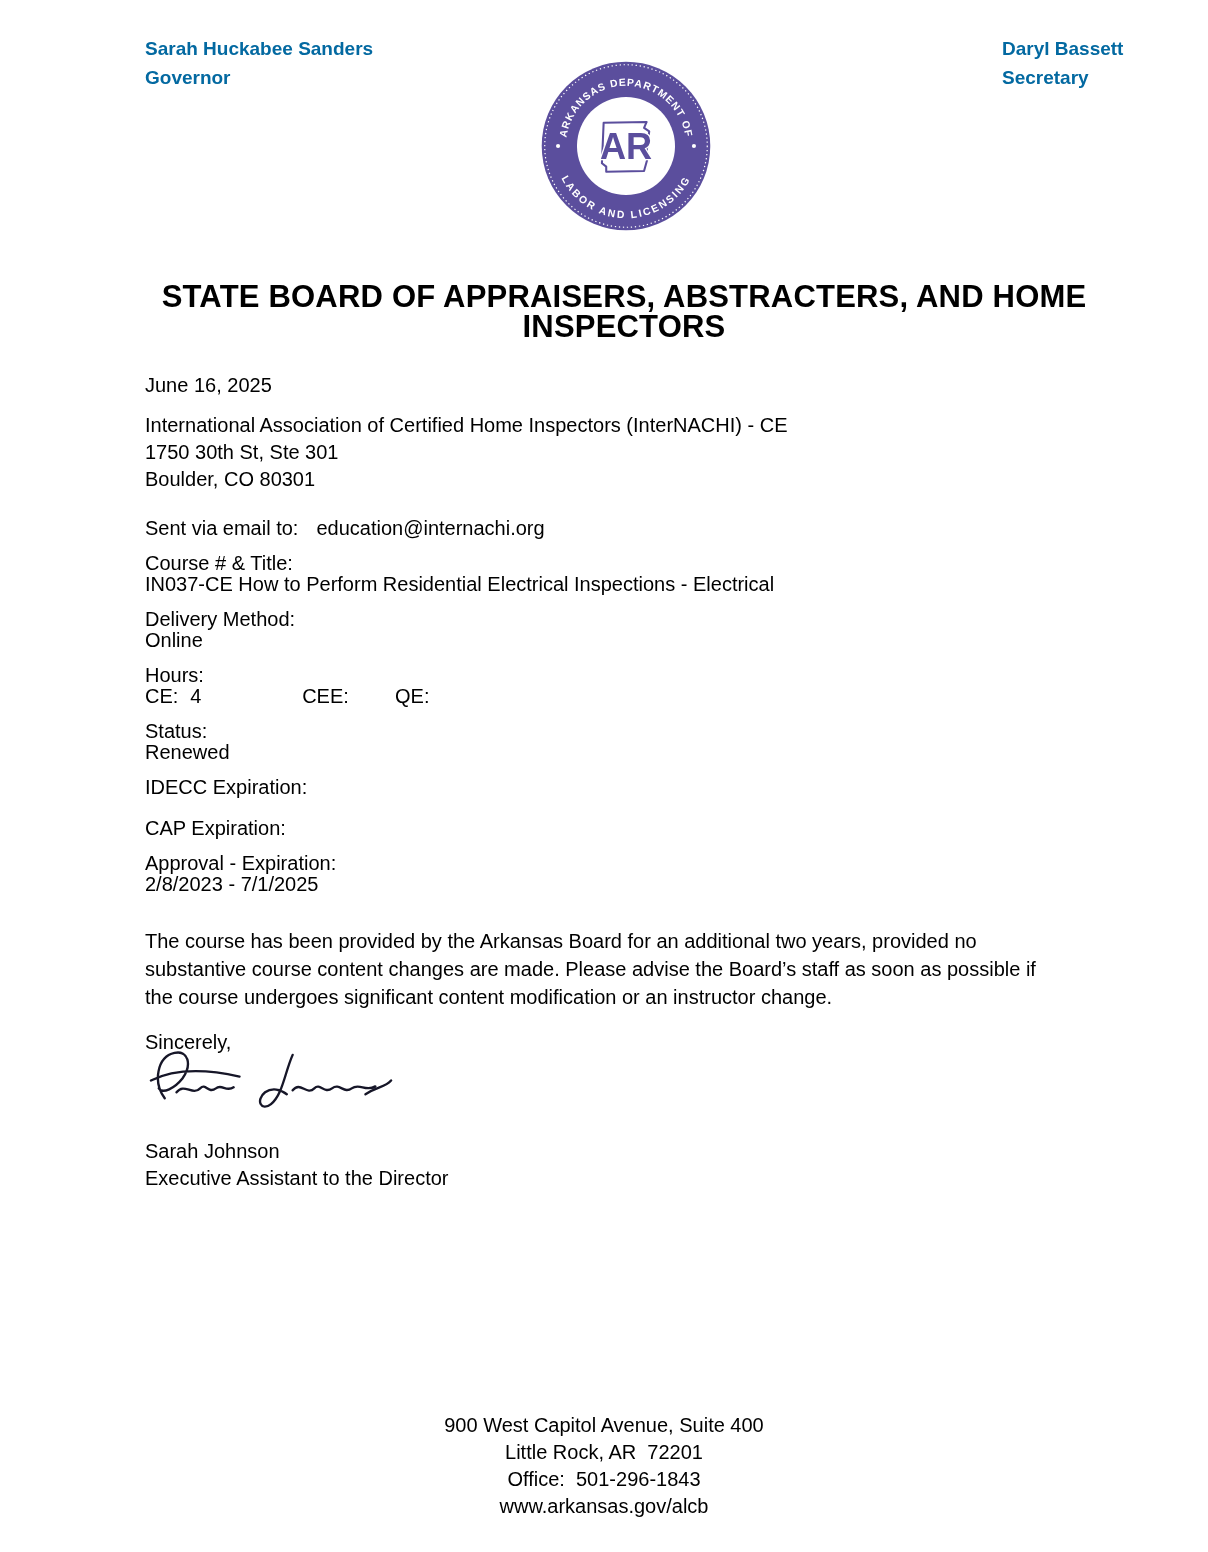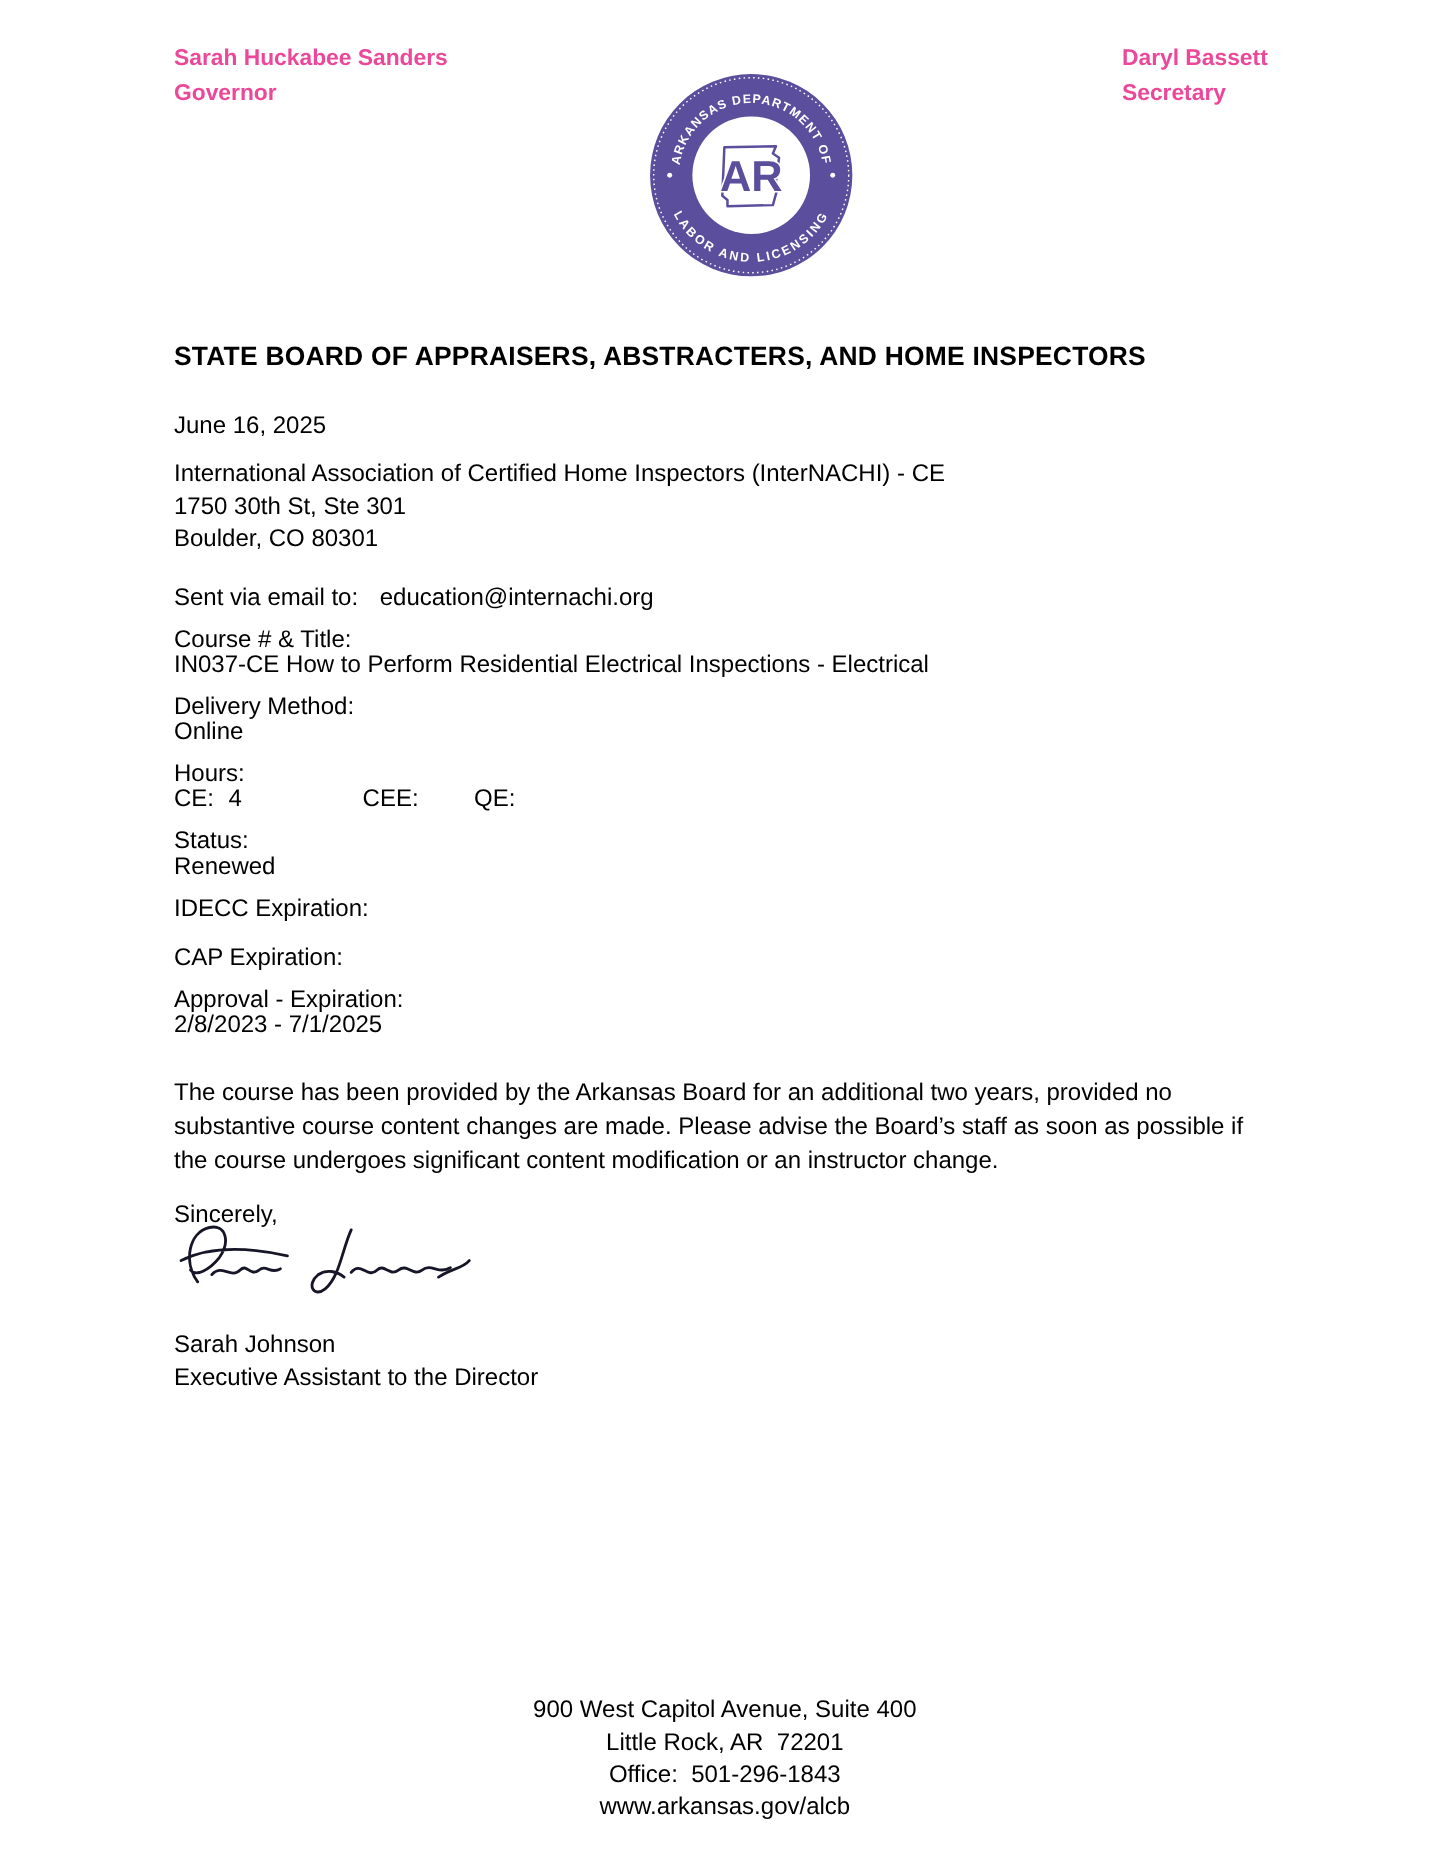--- a/index.html
+++ b/index.html
@@ -5,30 +5,30 @@
   * { margin:0; padding:0; box-sizing:border-box; }
   html,body { background:#ffffff; }
   body {
     width:1208px; height:1552px; position:relative; overflow:hidden;
     font-family:"Liberation Sans", sans-serif; color:#000000;
     font-size:20px;
   }
   .pre { white-space:pre-wrap; }
 
   
-  .official { position:absolute; top:34px; color:#ec4899; font-weight:bold; font-size:19px; line-height:29px; }
+  .official { position:absolute; top:34px; color:#0369a1; font-weight:bold; font-size:19px; line-height:29px; }
   .official.gov { left:145px; }
-  .official.sec { left:935px; }
+  .official.sec { left:1002px; }
 
   
   .seal { position:absolute; top:60px; left:540px; width:172px; height:172px; }
 
   
   .content { position:absolute; left:145px; top:282px; width:958px; }
-  .letter-title { font-size:22px; font-weight:bold; text-align:left; line-height:30px; letter-spacing:0.2px; }
+  .letter-title { font-size:31px; font-weight:bold; text-align:center; line-height:30px; letter-spacing:0.2px; }
   .date-line { margin-top:30px; line-height:26px; }
   .recipient { margin-top:14px; line-height:27px; }
   .sent-via { margin-top:22px; line-height:26px; }
   .sent-via .email { margin-left:18px; }
 
   .fields { margin-top:12px; }
   .row { display:flex; line-height:21px; margin-bottom:14px;flex-direction:column; }
   .row-label { width:207px; flex-shrink:0; }
   .row-value { flex:1; }
   .row.cap-row { margin-top:20px; }

